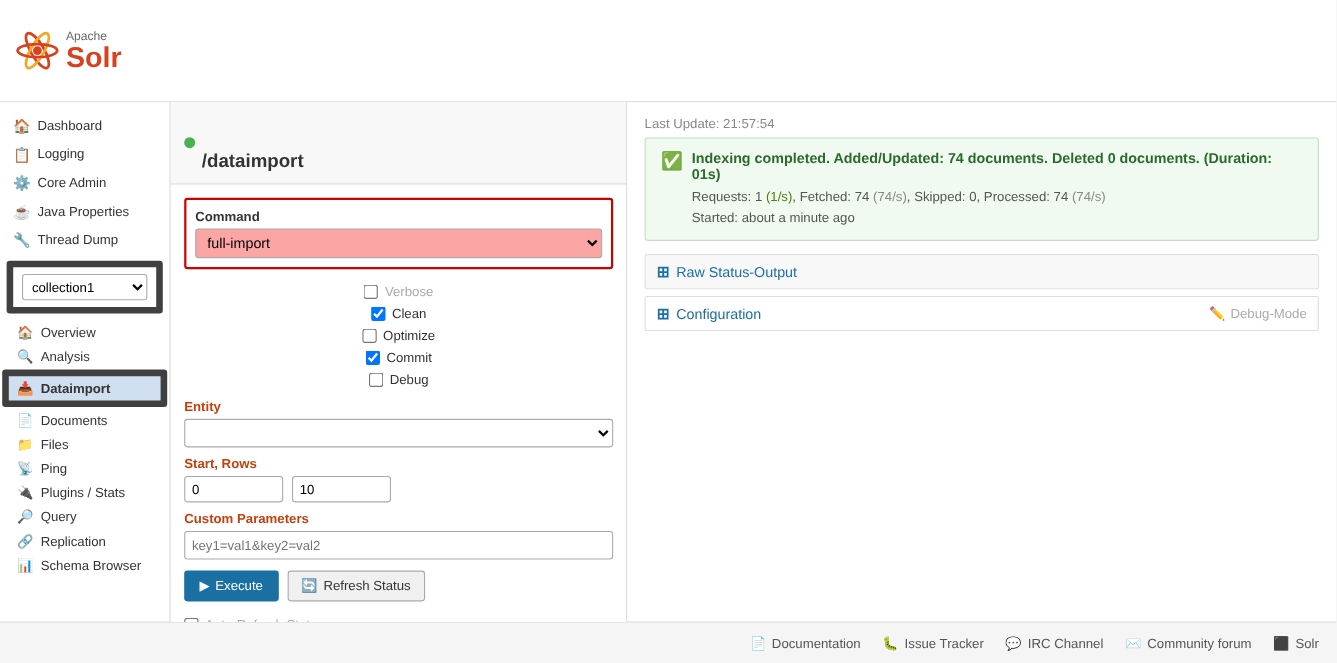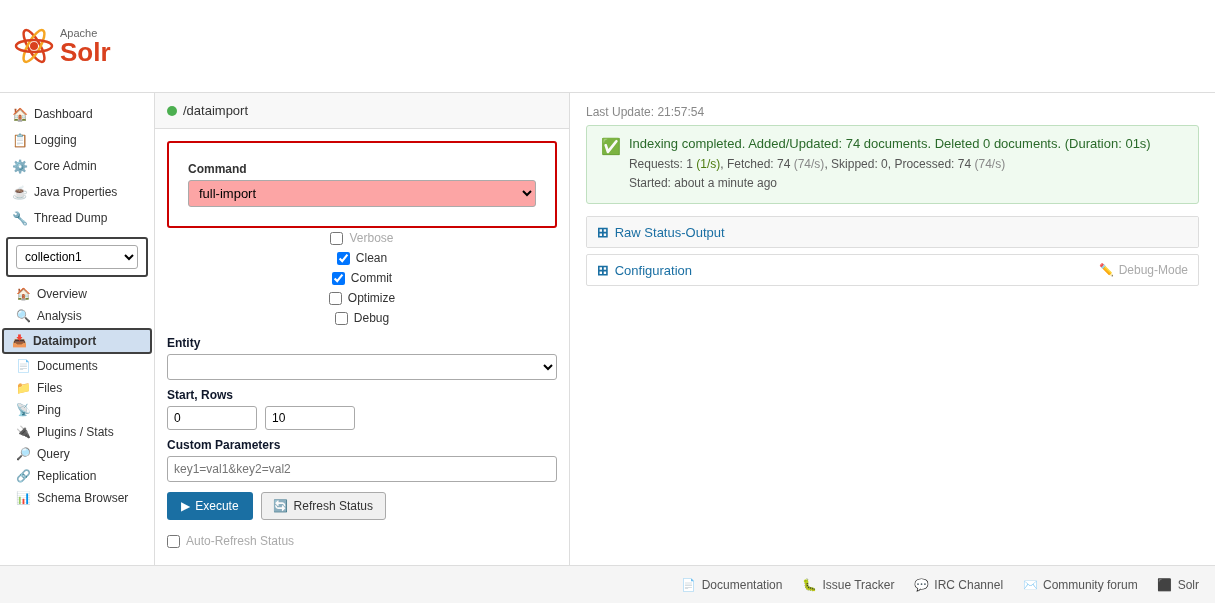--- a/index.html
+++ b/index.html
@@ -31,32 +31,32 @@
     #left-panel { width: 415px; background: #fff; border-right: 1px solid #ddd; overflow-y: auto; flex-shrink: 0; padding: 0; }
 
     
     .dataimport-header { display: flex; align-items: center; gap: 6px; padding: 10px 12px; border-bottom: 1px solid #ddd; background: #f8f8f8; }
     .status-dot { width: 10px; height: 10px; border-radius: 50%; background: #4caf50; display: inline-block; }
 
     
     .form-content { padding: 12px; }
 
     
-    .command-section { border: 2px solid #cc0000; border-radius: 3px; padding: 19px; }
+    .command-section { border: 2px solid #cc0000; border-radius: 3px; padding: 8px; margin-bottom: 10px; }
     .command-label { font-size: 12px; font-weight: bold; margin-bottom: 4px; color: #333; }
     .command-select { width: 100%; padding: 4px 6px; font-size: 13px; border: 1px solid #aaa; border-radius: 3px; background: #fca5a5; }
 
     
     .checkbox-row { display: flex; align-items: center; gap: 6px; padding: 3px 0; font-size: 12px; justify-content: center; }
     .checkbox-row input[type="checkbox"] { margin: 0; }
     .checkbox-row label { color: #333; cursor: pointer; }
     .checkbox-row label.disabled { color: #aaa; }
 
     
-    .section-label { font-size: 12px; font-weight: bold; margin: 8px 0 4px 0; color: #0f172a; }
+    .section-label { font-size: 12px; font-weight: bold; margin: 8px 0 4px 0; color: #c2410c; }
     .entity-select { width: 100%; padding: 4px 6px; font-size: 12px; border: 1px solid #aaa; border-radius: 3px; background: #fff; }
 
     
     .start-rows { display: flex; gap: 8px; }
     .start-rows input { width: 90px; padding: 4px 6px; font-size: 12px; border: 1px solid #aaa; border-radius: 3px; }
 
     
     .button-row { display: flex; gap: 8px; margin: 10px 0; }
     .btn-execute { background: #1a6fa3; color: #fff; border: none; padding: 7px 14px; border-radius: 3px; cursor: pointer; font-size: 12px; display: flex; align-items: center; gap: 5px; }
     .btn-refresh { background: #f0f0f0; color: #333; border: 1px solid #aaa; padding: 6px 12px; border-radius: 3px; cursor: pointer; font-size: 12px; display: flex; align-items: center; gap: 5px; }
@@ -65,36 +65,36 @@
     .auto-refresh { display: flex; align-items: center; gap: 6px; font-size: 12px; color: #aaa; padding: 4px 0; }
 
     
     #right-panel { flex: 1; padding: 12px 16px; overflow-y: auto; background: #fff; }
 
     
     .last-update { font-size: 12px; color: #888; margin-bottom: 6px; }
     .status-message { background: #f0faf0; border: 1px solid #c0e0c0; border-radius: 3px; padding: 10px 14px; margin-bottom: 12px; }
     .status-success { display: flex; align-items: flex-start; gap: 8px; }
     .check-icon { color: #4caf50; font-size: 16px; margin-top: 1px; }
-    .status-text-main { font-weight: normal; color: #2a6a2a; font-size: 13px; margin-bottom: 4px; }
+    .status-text-main { font-weight: bold; color: #2a6a2a; font-size: 13px; margin-bottom: 4px; }
     .status-text-sub { font-size: 12px; color: #555; line-height: 1.6; }
     .status-text-sub span { color: #888; }
 
     
     .expand-section { border: 1px solid #ddd; border-radius: 2px; margin-bottom: 6px; }
     .expand-header { display: flex; align-items: center; gap: 6px; padding: 7px 10px; cursor: pointer; font-size: 13px; color: #1a6fa3; background: #f8f8f8; border-radius: 2px; }
     .expand-icon { color: #1a6fa3; font-size: 14px; font-weight: bold; }
     .debug-mode-link { color: #aaa; font-size: 12px; display: flex; align-items: center; gap: 4px; }
 
     
     #footer { background: #f5f5f5; border-top: 1px solid #ddd; padding: 6px 16px; display: flex; align-items: center; justify-content: flex-end; gap: 20px; font-size: 12px; color: #555; min-height: 38px; }
     .footer-link { display: flex; align-items: center; gap: 5px; color: #555; text-decoration: none; cursor: pointer; }
 
     
-    .nav-selected-border { border: 2px solid #404040; border-radius: 3px; }
+    .nav-selected-border { border: 6px solid #404040; border-radius: 3px; }
   </style>
 </head>
 <body>
 
 <div id="header">
   <div id="logo-area">
     <div style="display:flex; align-items:center; gap:4px;">
       <div style="position:relative; width:44px; height:44px;">
         <svg viewBox="0 0 44 44" width="44" height="44">
           <ellipse cx="22" cy="22" rx="6" ry="18" fill="none" stroke="#D9411E" stroke-width="2.5" transform="rotate(-30 22 22)"></ellipse>
@@ -183,21 +183,21 @@
       <span>Schema Browser</span>
     </div>
   </div>
 
   <div id="content">
 
     <div id="left-panel">
 
       <div class="dataimport-header">
         <span class="status-dot"></span>
-        <span style="font-size:13px; font-weight:normal;">/dataimport</span>
+        <span style="font-size:17px; font-weight:bold;margin-top:34px;">/dataimport</span>
       </div>
 
       <div class="form-content">
 
         
         <div class="command-section">
           <div class="command-label">Command</div>
           <select class="command-select">
             <option>full-import</option>
             <option>delta-import</option>
@@ -210,26 +210,26 @@
         
         <div class="checkbox-row">
           <input type="checkbox" id="cb-verbose" style="">
           <label for="cb-verbose" class="disabled">Verbose</label>
         </div>
         <div class="checkbox-row">
           <input type="checkbox" id="cb-clean" checked="" style="">
           <label for="cb-clean">Clean</label>
         </div>
         <div class="checkbox-row">
+          <input type="checkbox" id="cb-optimize" style="">
+          <label for="cb-optimize">Optimize</label>
+        </div>
+        <div class="checkbox-row">
           <input type="checkbox" id="cb-commit" checked="" style="">
           <label for="cb-commit">Commit</label>
-        </div>
-        <div class="checkbox-row">
-          <input type="checkbox" id="cb-optimize" style="">
-          <label for="cb-optimize">Optimize</label>
         </div>
         <div class="checkbox-row">
           <input type="checkbox" id="cb-debug" style="">
           <label for="cb-debug">Debug</label>
         </div>
 
         
         <div class="section-label">Entity</div>
         <select class="entity-select">
           <option value=""></option>

